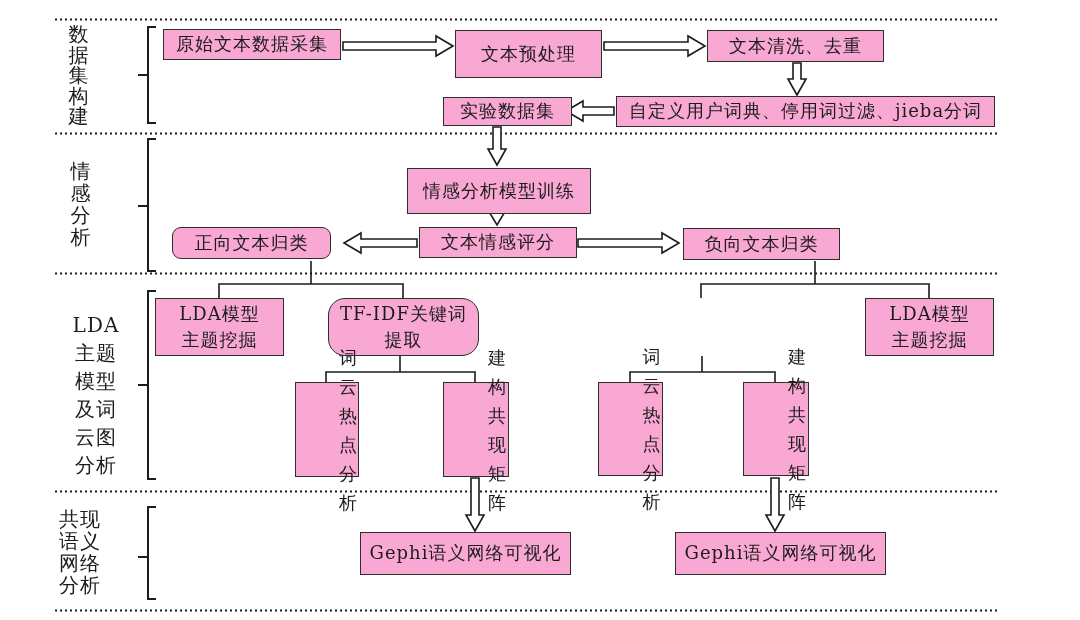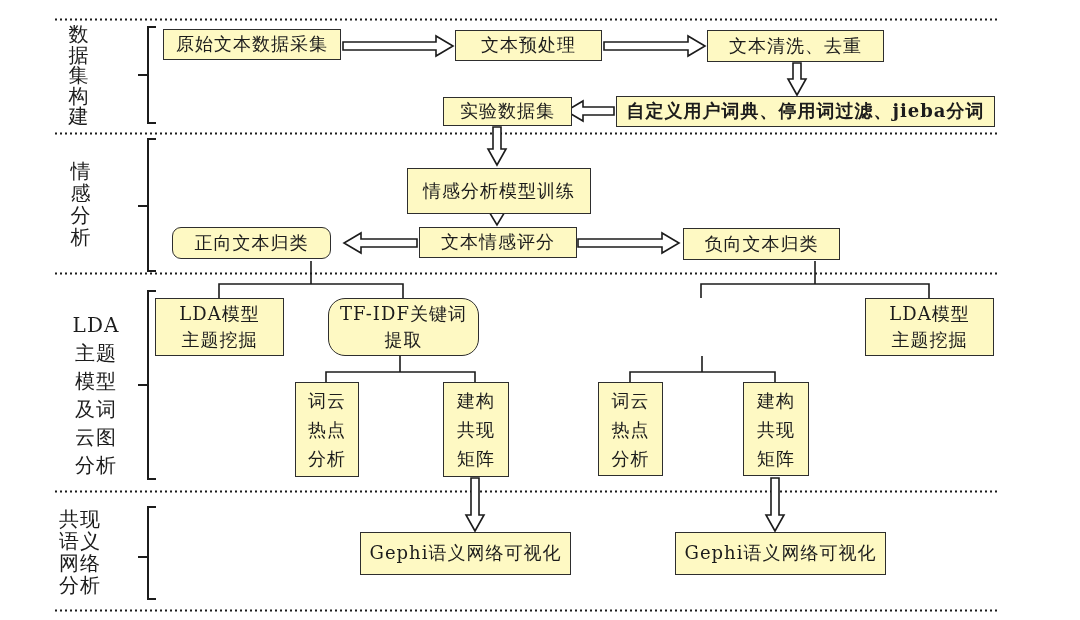--- a/index.html
+++ b/index.html
@@ -3,27 +3,27 @@
 <meta charset="utf-8">
 <style>
   html,body{margin:0;padding:0;background:#fff;}
   .stage{
     position:relative;width:1080px;height:620px;background:#ffffff;overflow:hidden;
     font-family:"DejaVu Serif","Liberation Serif",serif;color:#1c1c1c;
   }
   .lines{position:absolute;left:0;top:0;z-index:1;}
   .box{
     position:absolute;z-index:2;box-sizing:border-box;
-    border:1.6px solid #2e2e2e;background:#fef9c3;
+    border:1.6px solid #2e2e2e;background:#f9a8d4;
     display:flex;align-items:center;justify-content:center;
     text-align:center;font-size:18px;letter-spacing:1px;
     white-space:pre-line;line-height:1.35;
   }
   .box.two{line-height:26px;}
-  .box.tall{line-height:29px;}
+  .box.tall{line-height:29px;padding-left:43px;}
   .side-label{
     position:absolute;z-index:2;text-align:center;font-size:20px;
     white-space:pre-line;letter-spacing:1px;
   }
   .lbl-1{left:63px;top:24px;width:32px;line-height:20.5px;}
   .lbl-2{left:65px;top:160px;width:32px;line-height:22px;}
   .lbl-3{left:55px;top:311px;width:50px;line-height:28px;margin-left:16px;}
   .lbl-4{left:55px;top:508px;width:50px;line-height:22px;}
 </style>
 </head>
@@ -83,24 +83,24 @@
 模型
 及词
 云图
 分析</div>
   <div class="side-label lbl-4">共现
 语义
 网络
 分析</div>
 
   <div class="box" style="left:163px;top:29px;width:178px;height:31px;">原始文本数据采集</div>
-  <div class="box" style="left:455px;top:30px;width:147px;height:31px;">文本预处理</div>
+  <div class="box" style="left:455px;top:30px;width:147px;height:48px;">文本预处理</div>
   <div class="box" style="left:707px;top:30px;width:177px;height:32px;">文本清洗、去重</div>
   <div class="box" style="left:435px;top:97px;width:129px;height:29px;margin-left:8px;">实验数据集</div>
-  <div class="box" style="left:616px;top:96px;width:379px;height:31px;font-weight:bold;">自定义用户词典、停用词过滤、jieba分词</div>
+  <div class="box" style="left:616px;top:96px;width:379px;height:31px;">自定义用户词典、停用词过滤、jieba分词</div>
 
   <div class="box" style="left:407px;top:168px;width:184px;height:46px;">情感分析模型训练</div>
   <div class="box" style="left:419px;top:227px;width:158px;height:31px;">文本情感评分</div>
   <div class="box" style="left:172px;top:227px;width:159px;height:32px;border-radius:9px;">正向文本归类</div>
   <div class="box" style="left:683px;top:228px;width:157px;height:32px;">负向文本归类</div>
 
   <div class="box two" style="left:155px;top:298px;width:129px;height:58px;">LDA模型
 主题挖掘</div>
   <div class="box two" style="left:328px;top:298px;width:151px;height:58px;border-radius:17px;">TF-IDF关键词
 提取</div>

